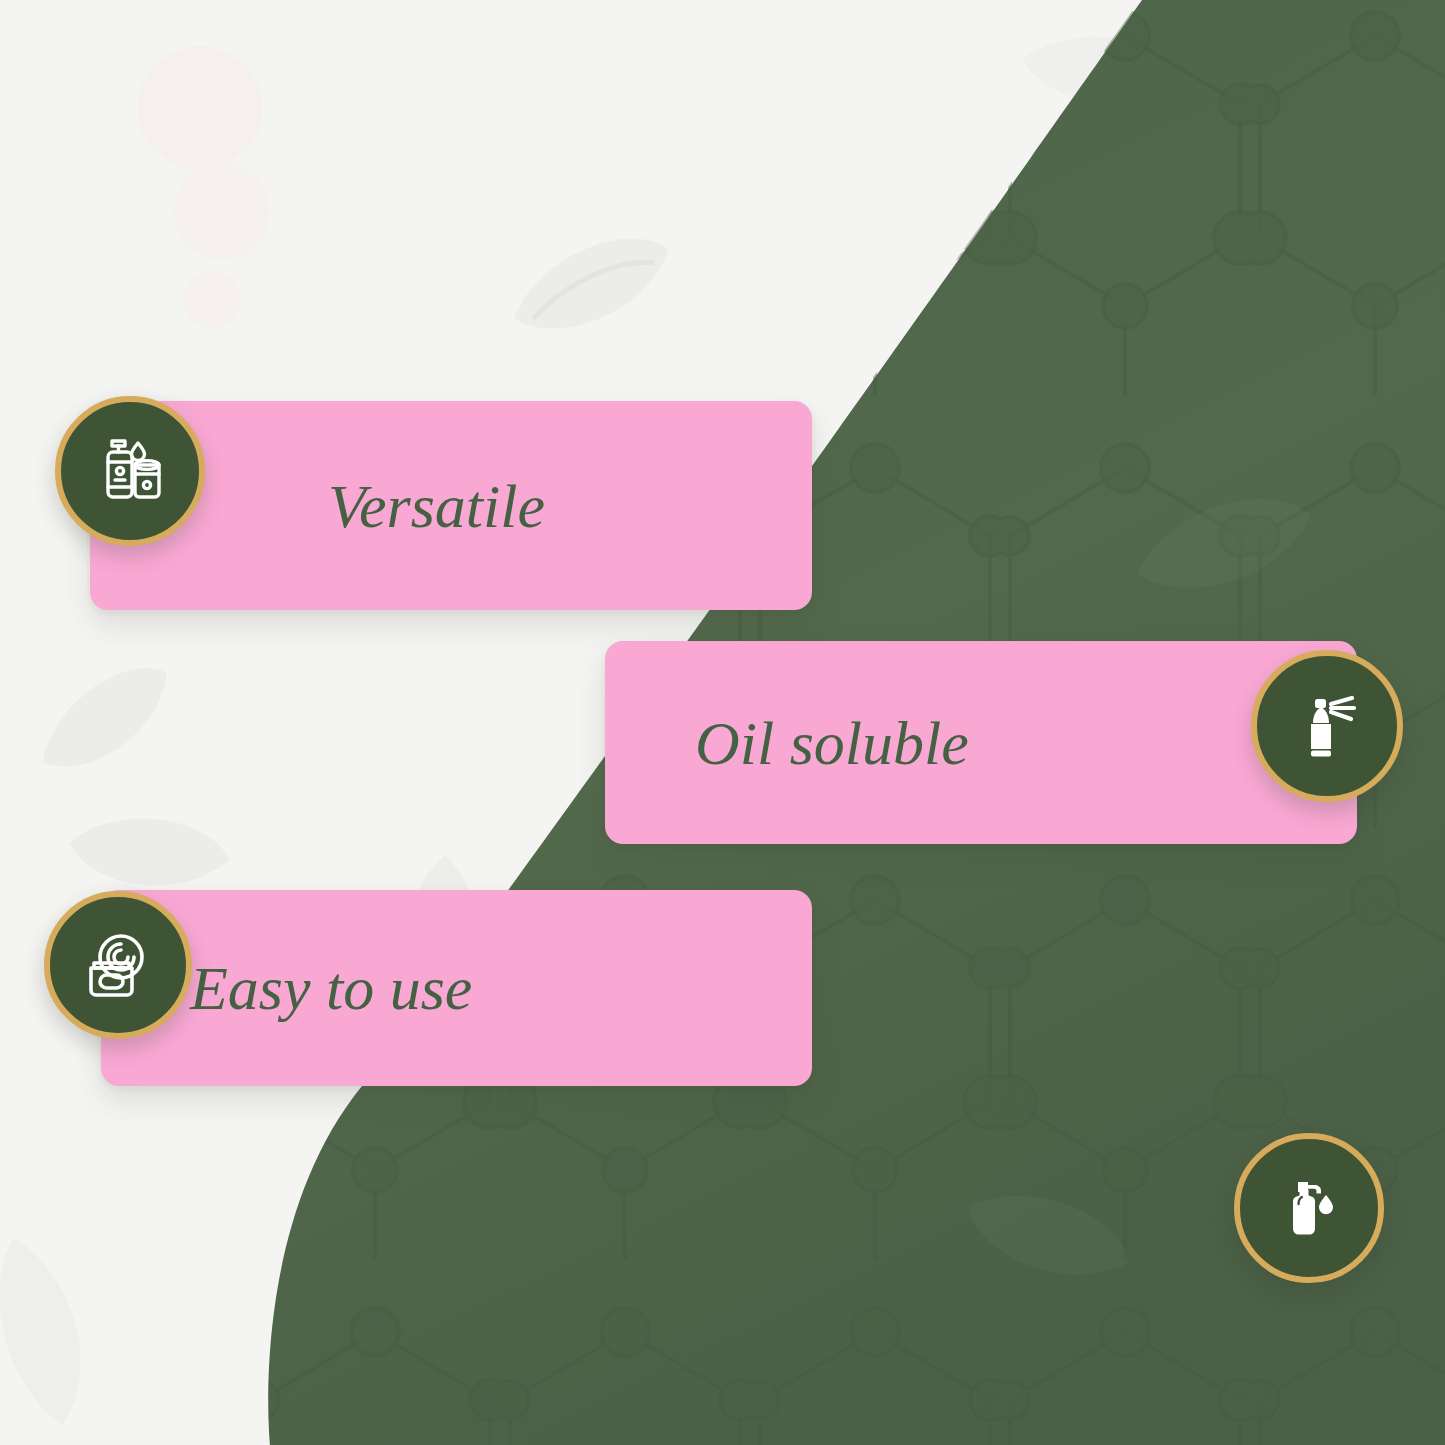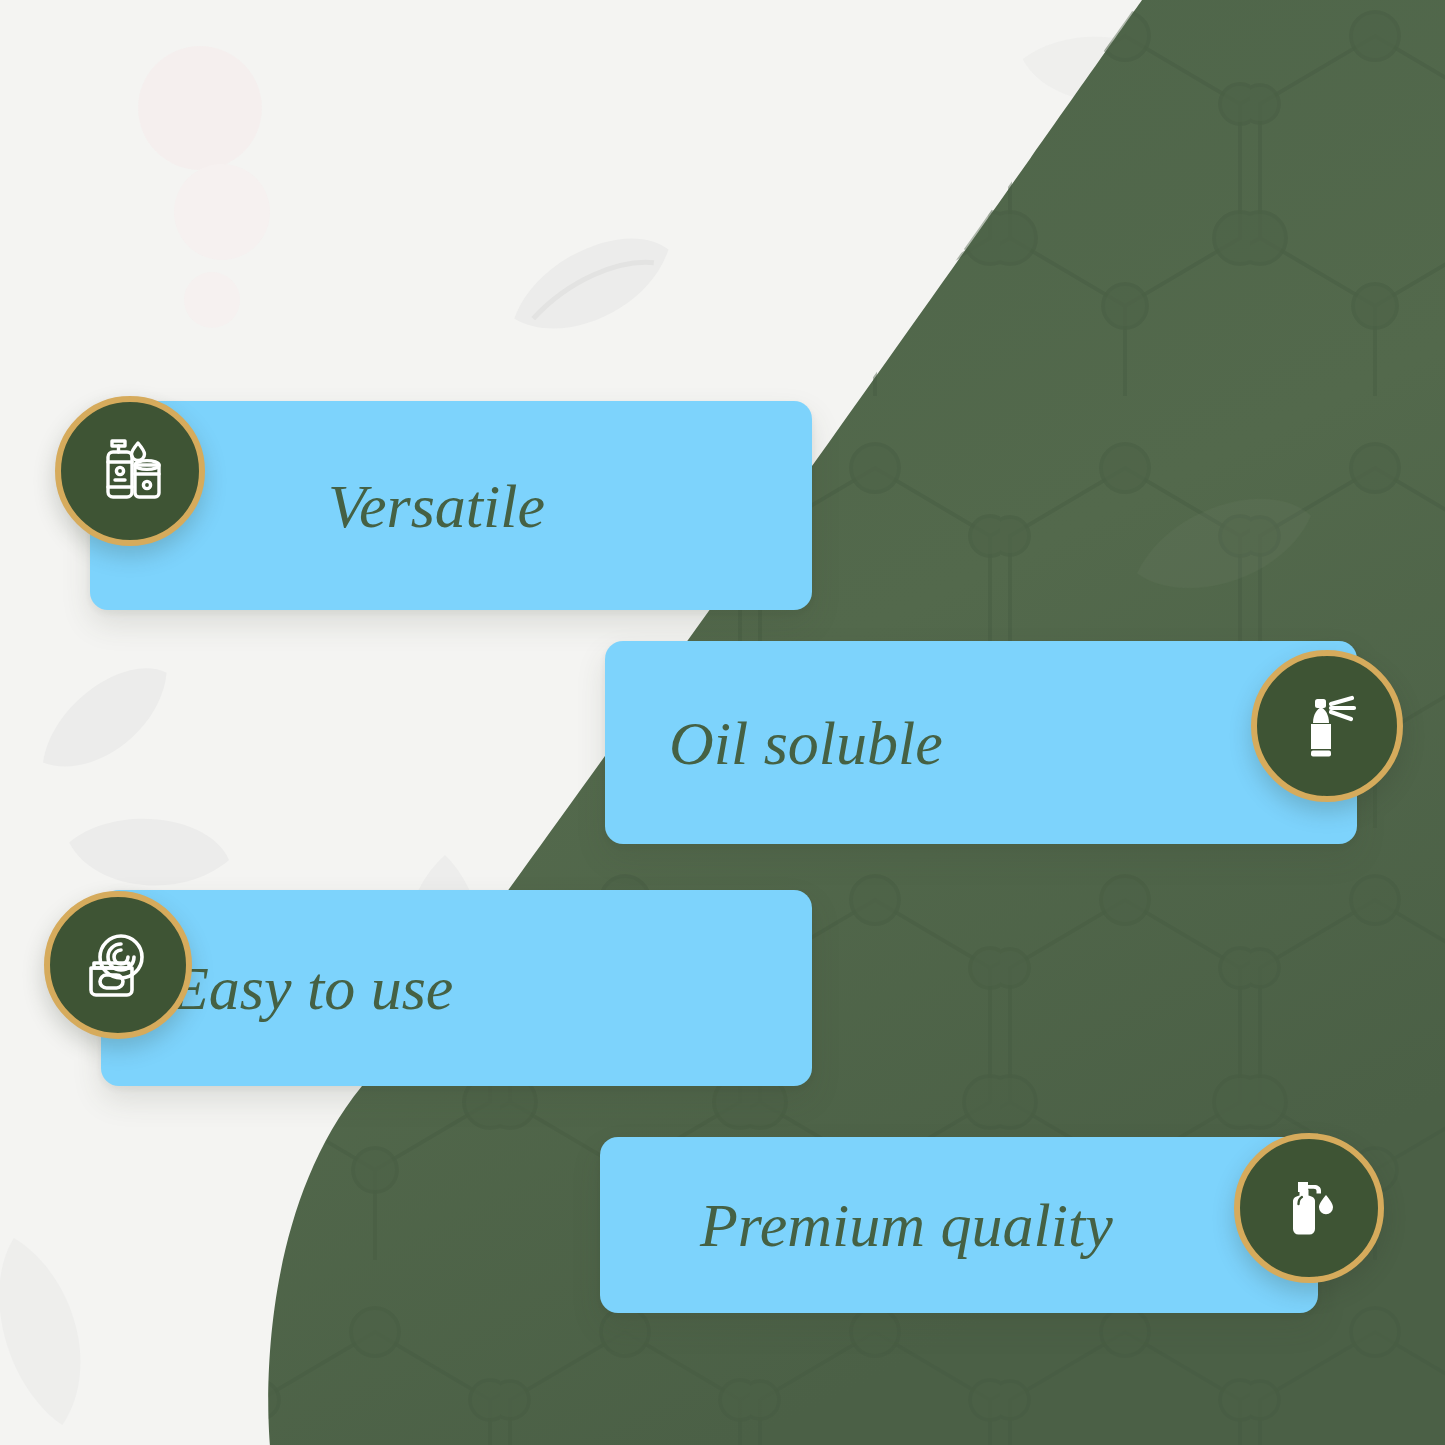--- a/index.html
+++ b/index.html
@@ -25,44 +25,44 @@
     letter-spacing:2px;
     line-height:1;
     color:#eab757;
     text-shadow:0 2px 0 rgba(214,165,74,.55);
     white-space:nowrap;
   }
 
   
   .card{
     position:absolute;
-    background:#7dd3fc;
+    background:#f9a8d4;
     border-radius:18px;
     box-shadow:0 14px 30px rgba(60,70,55,.13), 0 3px 8px rgba(60,70,55,.07);
     display:flex;
     align-items:center;
     box-sizing:border-box;
   }
   .card-label{
     font-family:"Liberation Serif",serif;
     font-style:italic;
     color:#456144;
     font-size:62px;
     line-height:1;
     white-space:nowrap;
   }
 
   .card-1{left:90px;  top:401px;  width:722px; height:209px;}
   .card-1 .card-label{margin-left:238px;}
 
   .card-2{left:605px; top:641px;  width:752px; height:203px;}
-  .card-2 .card-label{margin-left:64px;}
+  .card-2 .card-label{margin-left:90px;}
 
   .card-3{left:101px; top:890px;  width:711px; height:196px;}
-  .card-3 .card-label{margin-left:70px;}
+  .card-3 .card-label{margin-left:89px;}
 
   .card-4{left:600px; top:1137px; width:718px; height:176px;}
   .card-4 .card-label{margin-left:100px;}
 
   
   .badge{
     position:absolute;
     border-radius:50%;
     background:#3e5434;
     border:6px solid #d6ab5c;
@@ -221,23 +221,20 @@
 
       <path d="M41 17 a13 13 0 1 0 13 13"></path>
       <path d="M41 23 a7 7 0 1 0 7 7"></path>
 
       <path d="M14 36 h35 v5 h-35 z"></path>
       <path d="M11 41 h41 v22 a5 5 0 0 1 -5 5 h-31 a5 5 0 0 1 -5 -5 z"></path>
       <rect x="20" y="48" width="23" height="13" rx="6.5"></rect>
     </svg>
   </div>
 
-  <div class="card card-4">
-    <span class="card-label">Premium quality</span>
-  </div>
   <div class="badge badge-4">
     <svg width="76" height="76" viewBox="0 0 76 76" fill="#ffffff">
 
       <path d="M27 12 h10 v3 h6 c4 0 7 2 7 5.5 v3 h-4.5 v-2.5 c0 -1.4 -1 -2.2 -2.8 -2.2 h-5.7 v3.2 h-10 z"></path>
 
       <rect x="28.5" y="19.5" width="9" height="7"></rect>
 
       <path d="M22 31 c0 -3 3 -5 7 -5.5 h8 c4 .5 7 2.5 7 5.5 v28 a5.5 5.5 0 0 1 -5.5 5.5 h-11 a5.5 5.5 0 0 1 -5.5 -5.5 z"></path>
 
       <path d="M27.5 34 c0 -3.5 1.4 -5.8 3.4 -7" fill="none" stroke="#3e5434" stroke-width="2.4" stroke-linecap="round"></path>

